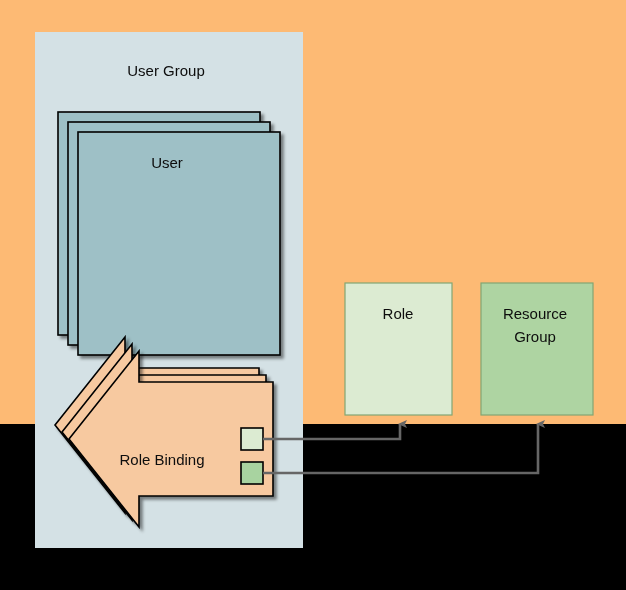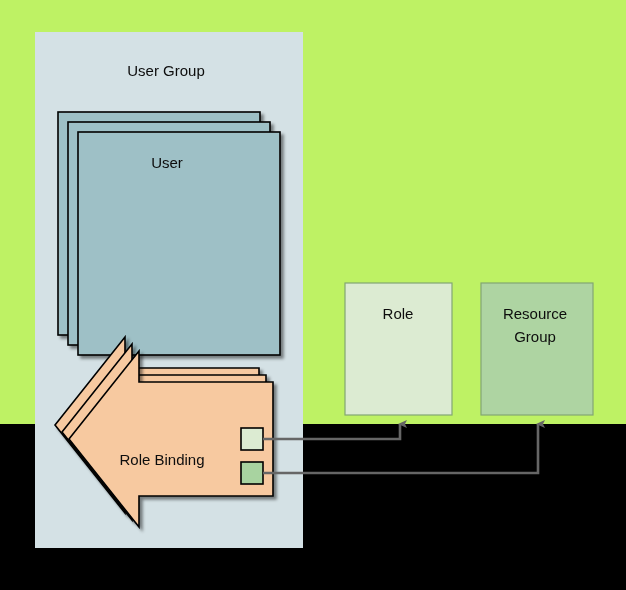--- a/index.html
+++ b/index.html
@@ -10,21 +10,21 @@
   body {
     width: 626px;
     height: 590px;
     overflow: hidden;
     font-family: "Liberation Sans", sans-serif;
   }
   #canvas {
     position: relative;
     width: 626px;
     height: 424px;
-    background: #bef264;
+    background: #fdba74;
   }
   svg.diagram {
     position: absolute;
     left: 0;
     top: 0;
     width: 626px;
     height: 590px;
     display: block;
   }
   .node-label {

